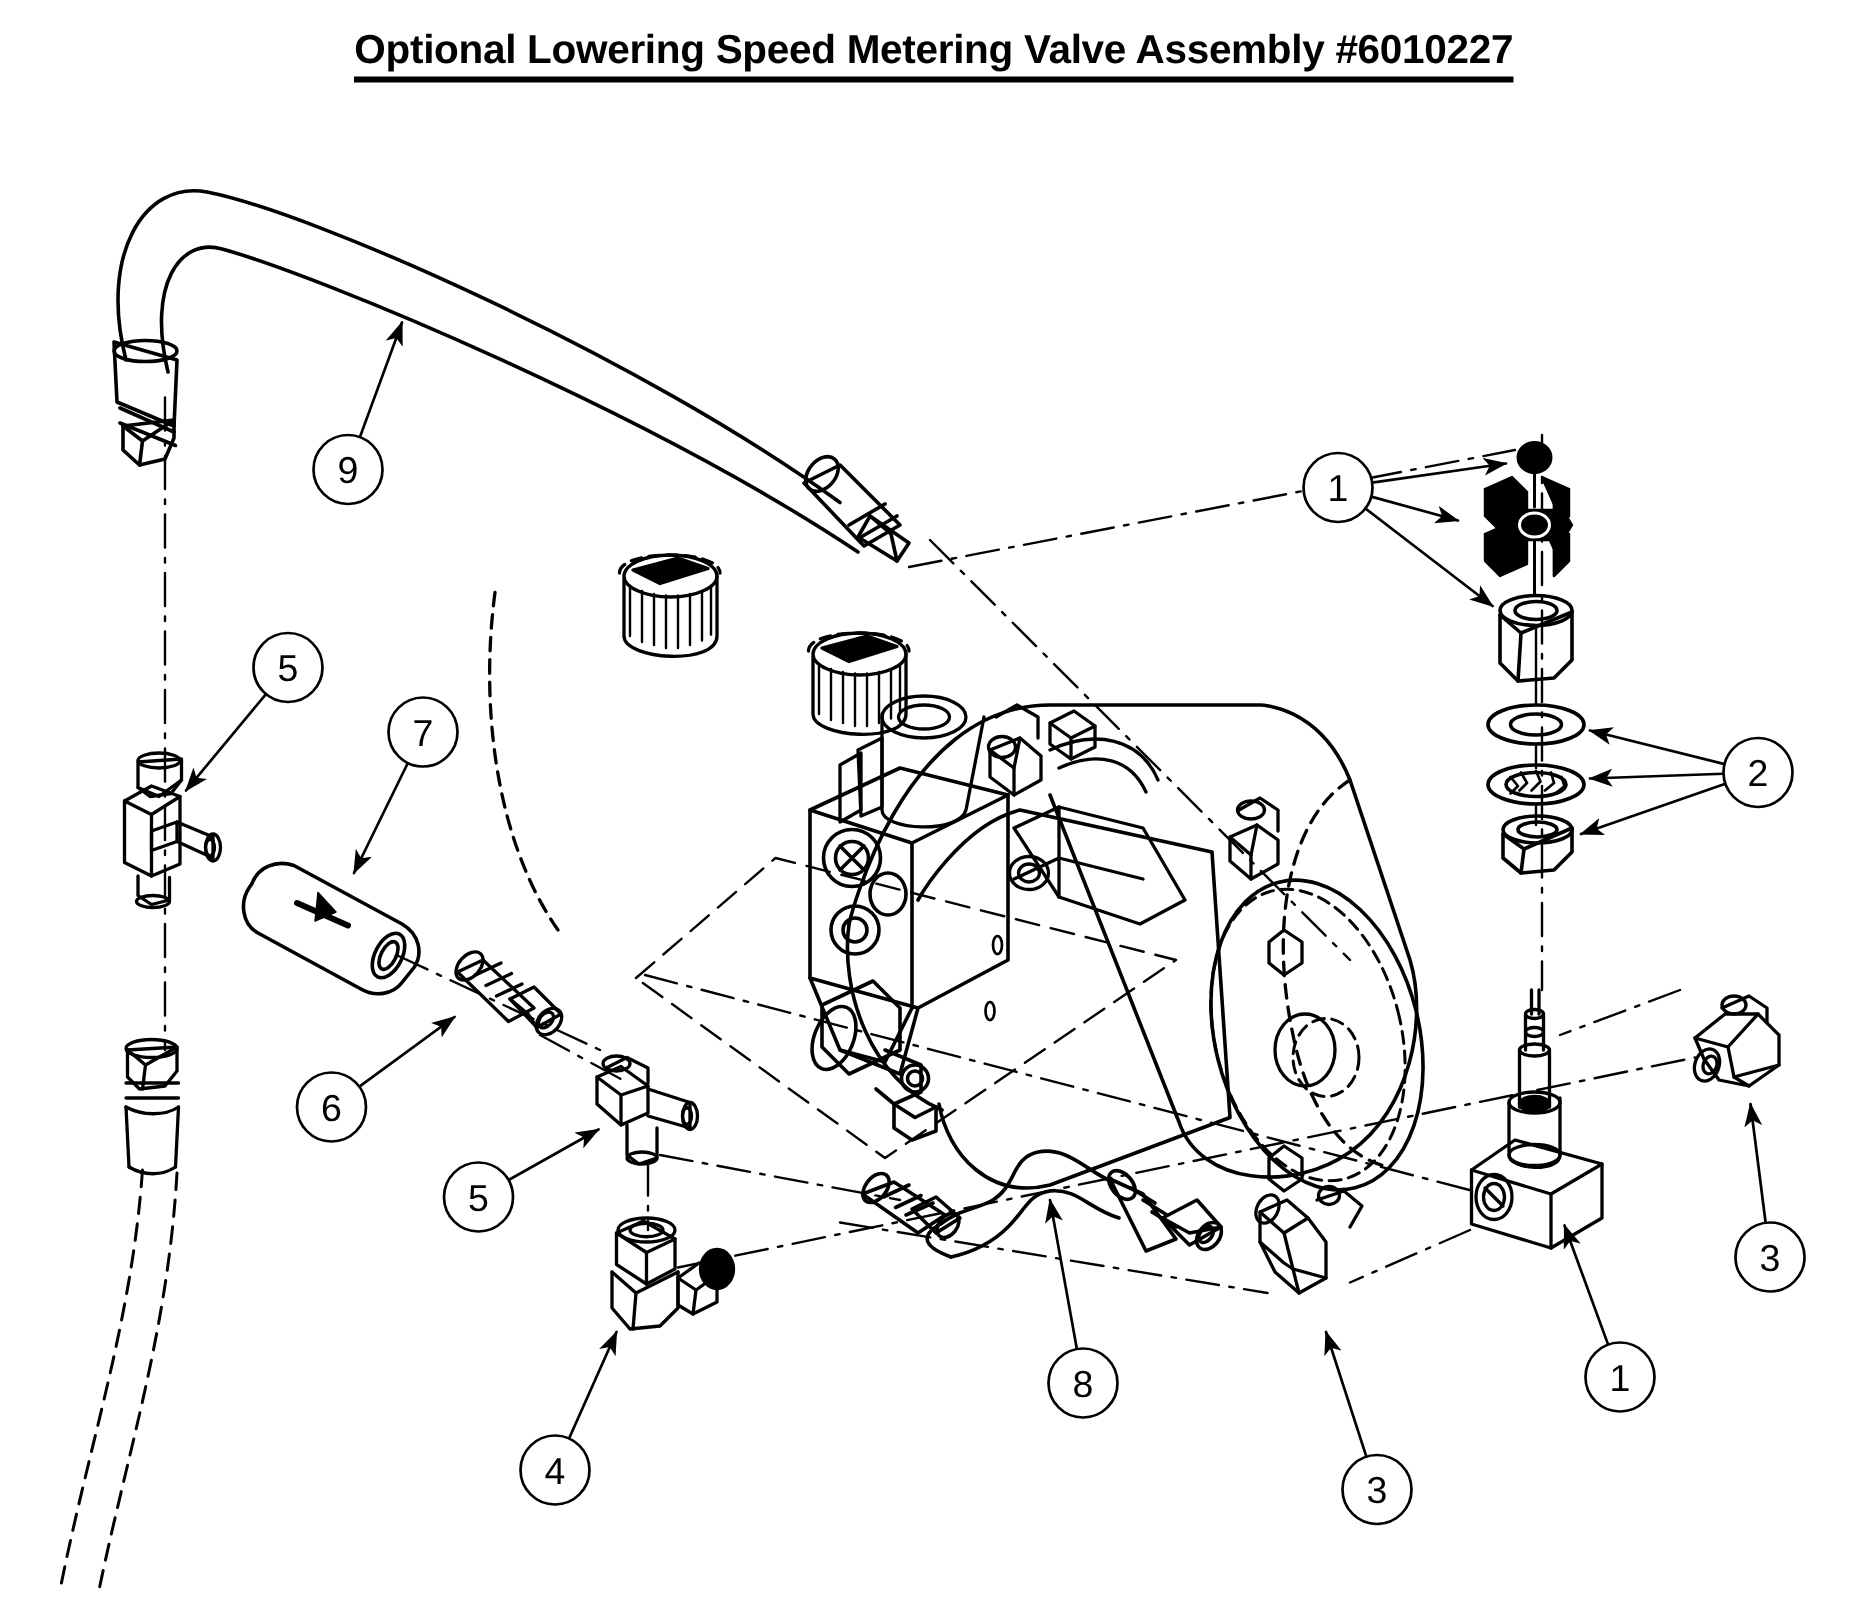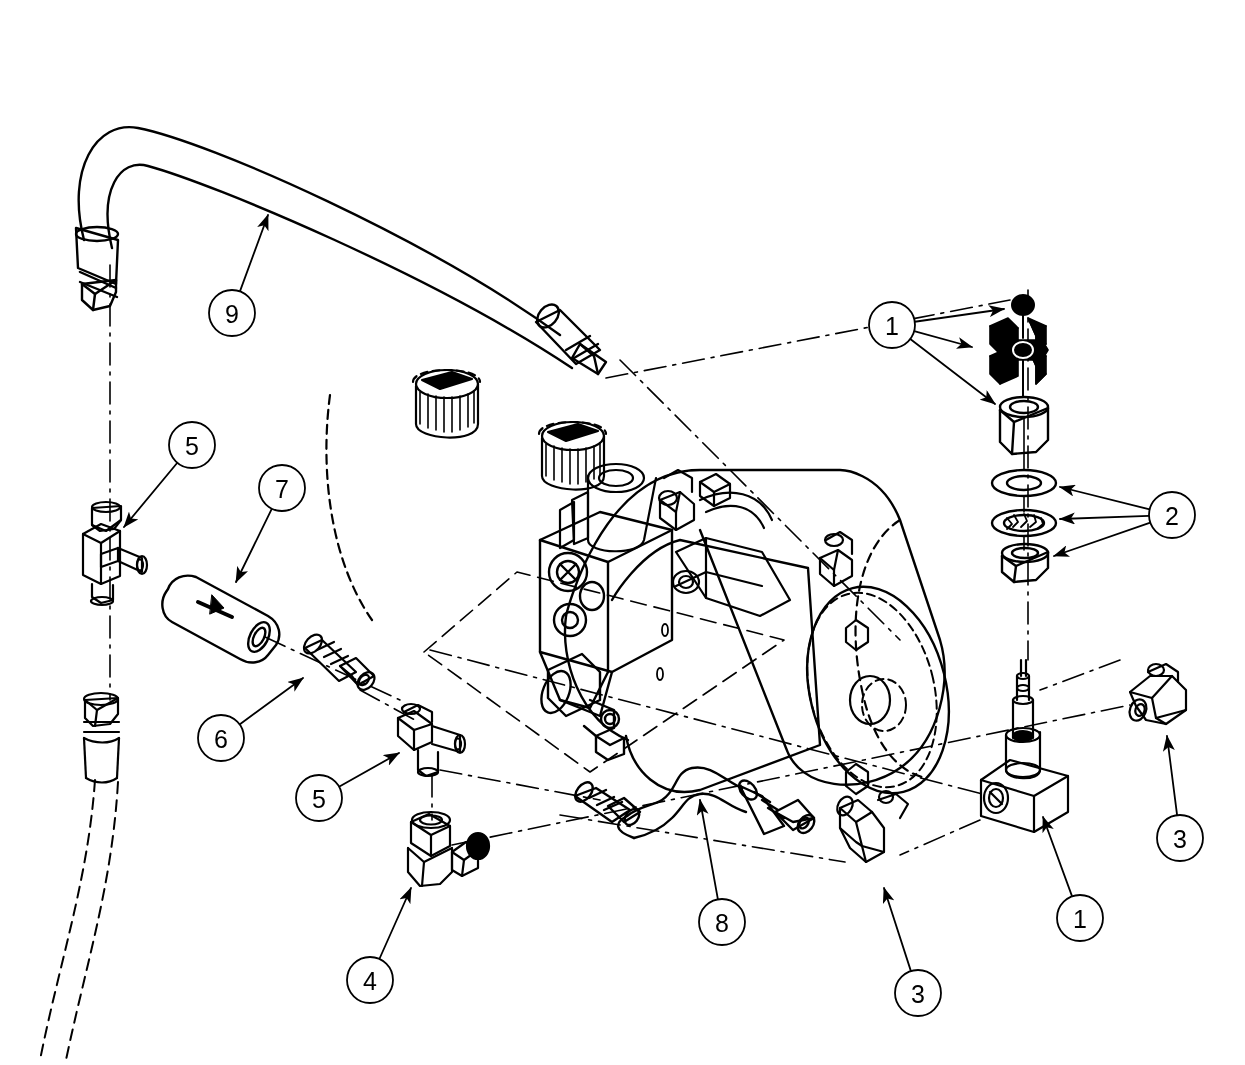--- a/index.html
+++ b/index.html
@@ -42,20 +42,23 @@
     fill: #000;
     text-anchor: middle;
     dominant-baseline: central;
   }
 </style>
 </head>
 <body>
 
 <div id="page">
 
+  <div id="title">
+    <span>Optional Lowering Speed Metering Valve Assembly #6010227</span>
+  </div>
 
   <svg id="diagram" viewBox="0 0 1245 1065" xmlns="http://www.w3.org/2000/svg">
 
     <defs>
       <marker id="solidArrow" markerWidth="16" markerHeight="12" refX="15" refY="6" orient="auto" markerUnits="userSpaceOnUse">
         <path d="M0,0 L16,6 L0,12 L4,6 Z" fill="#000"></path>
       </marker>
     </defs>
 
     <g fill="none" stroke="#000" stroke-linecap="round" stroke-linejoin="round">

